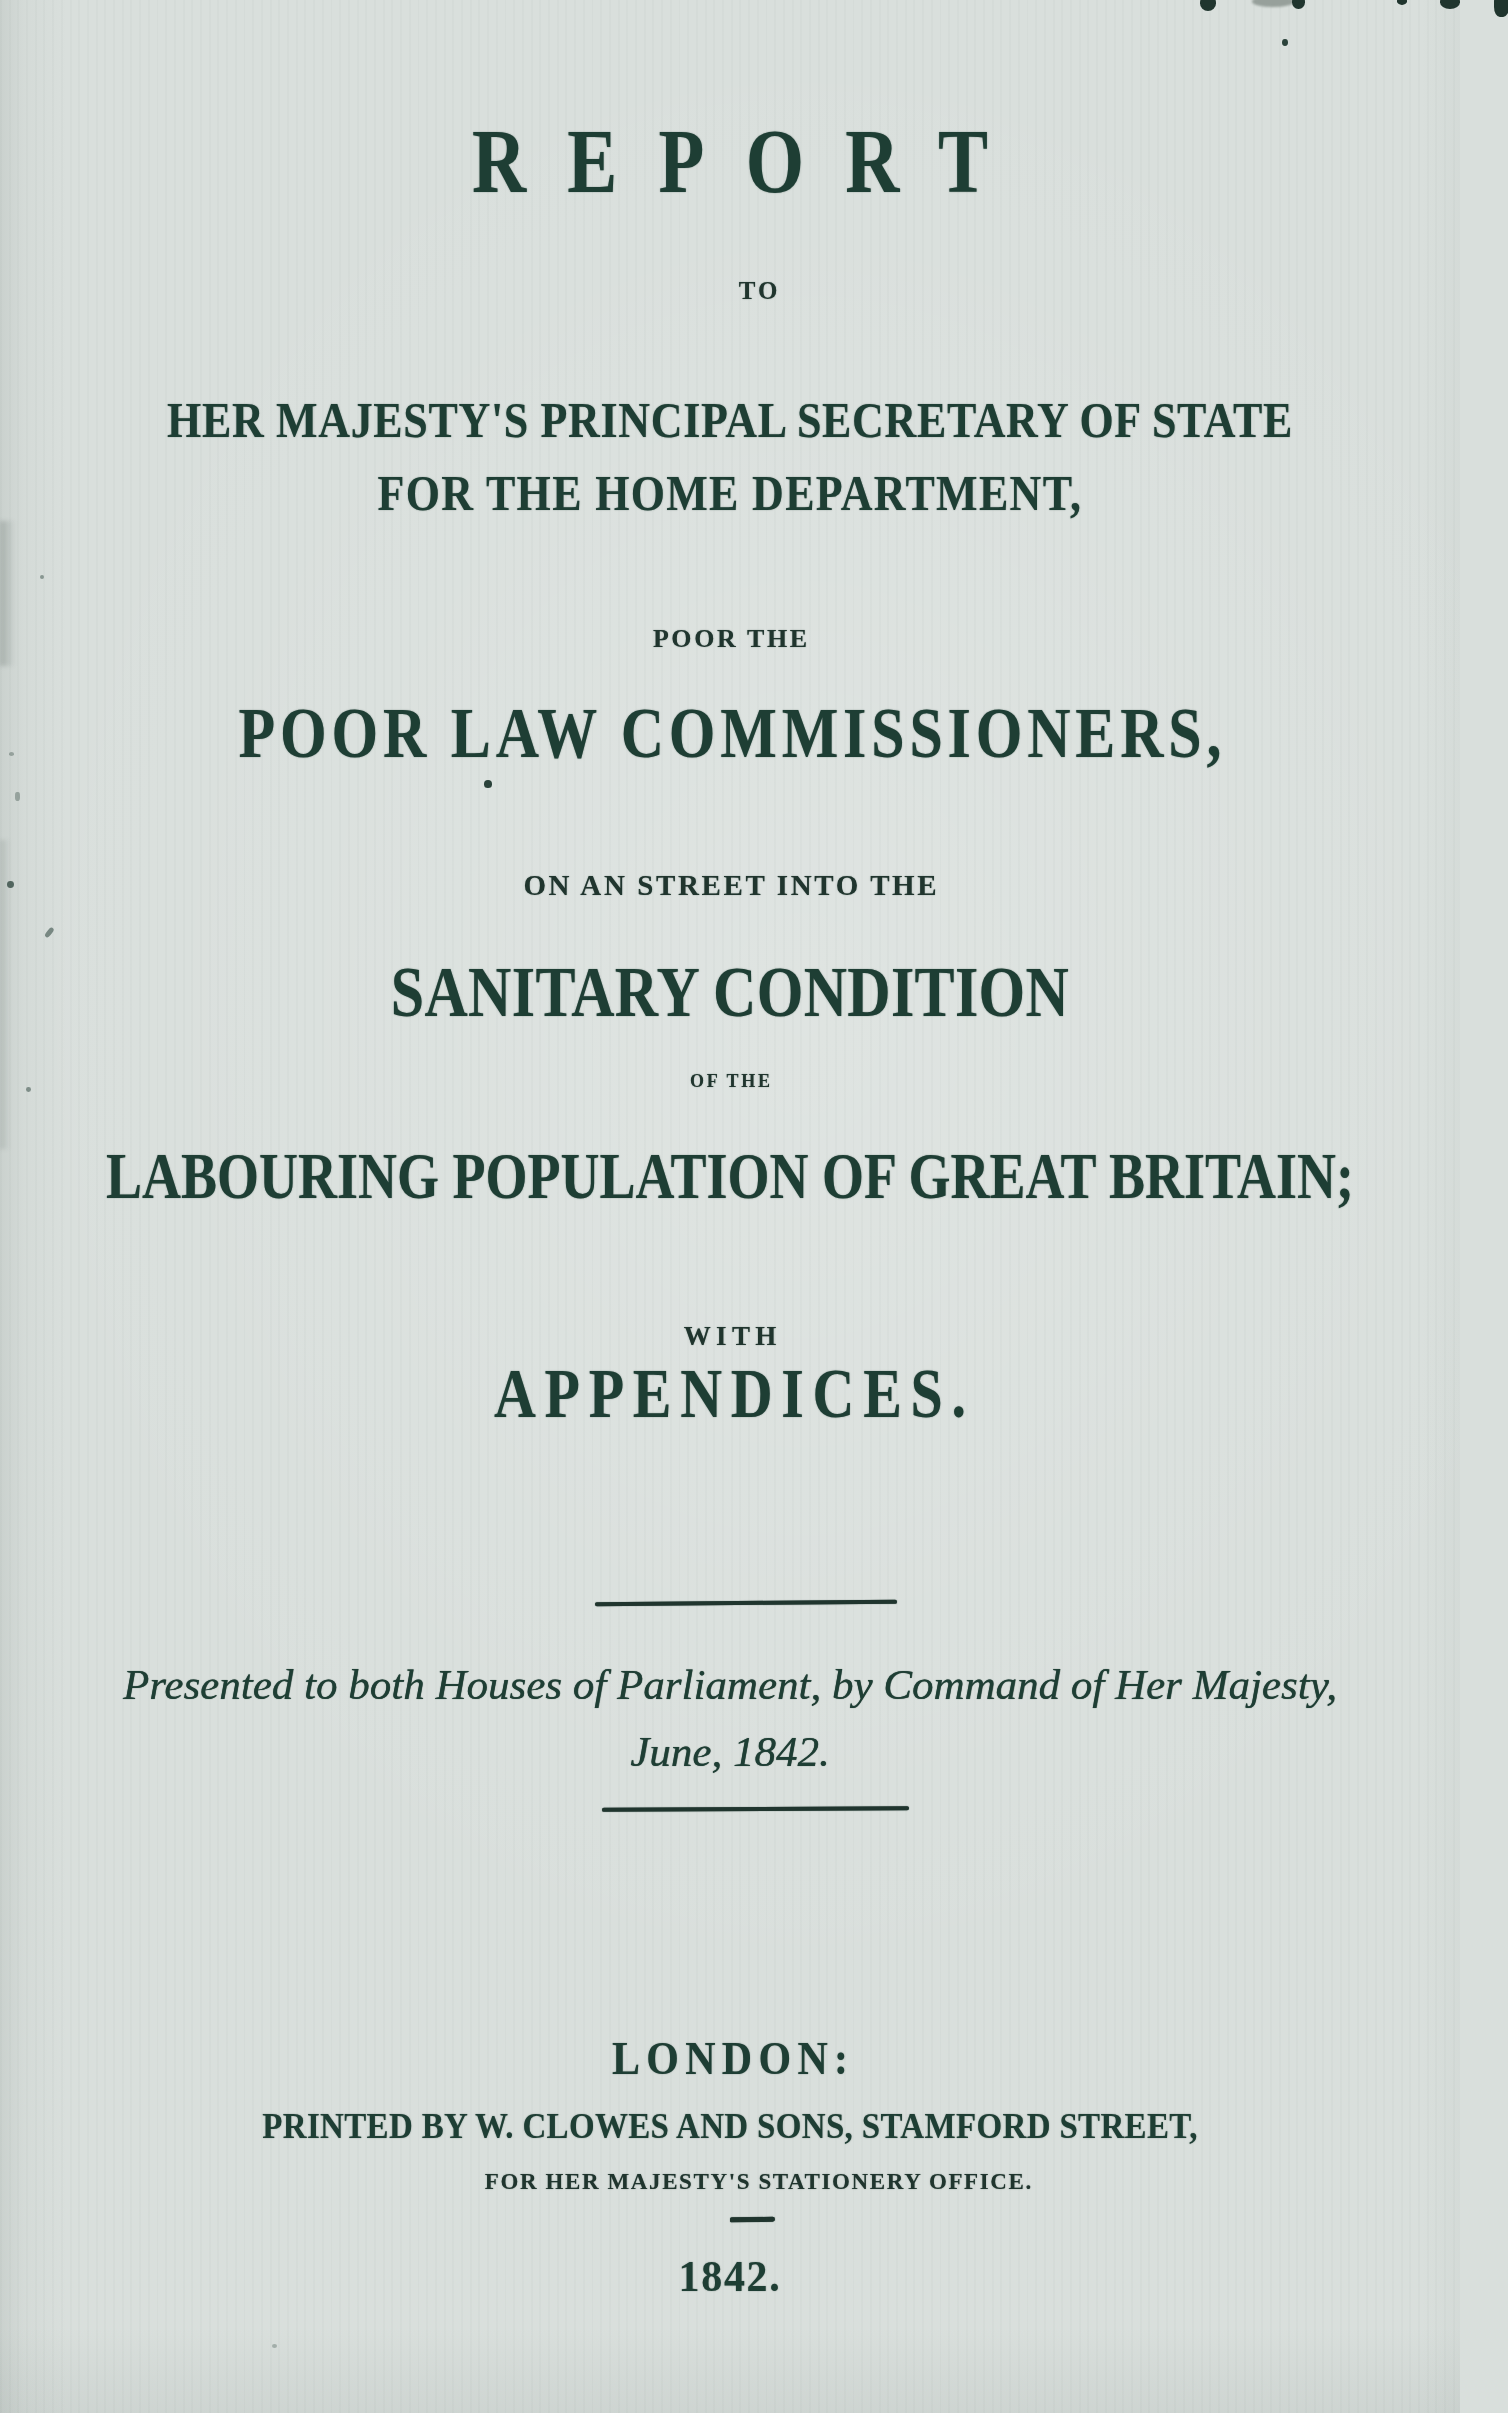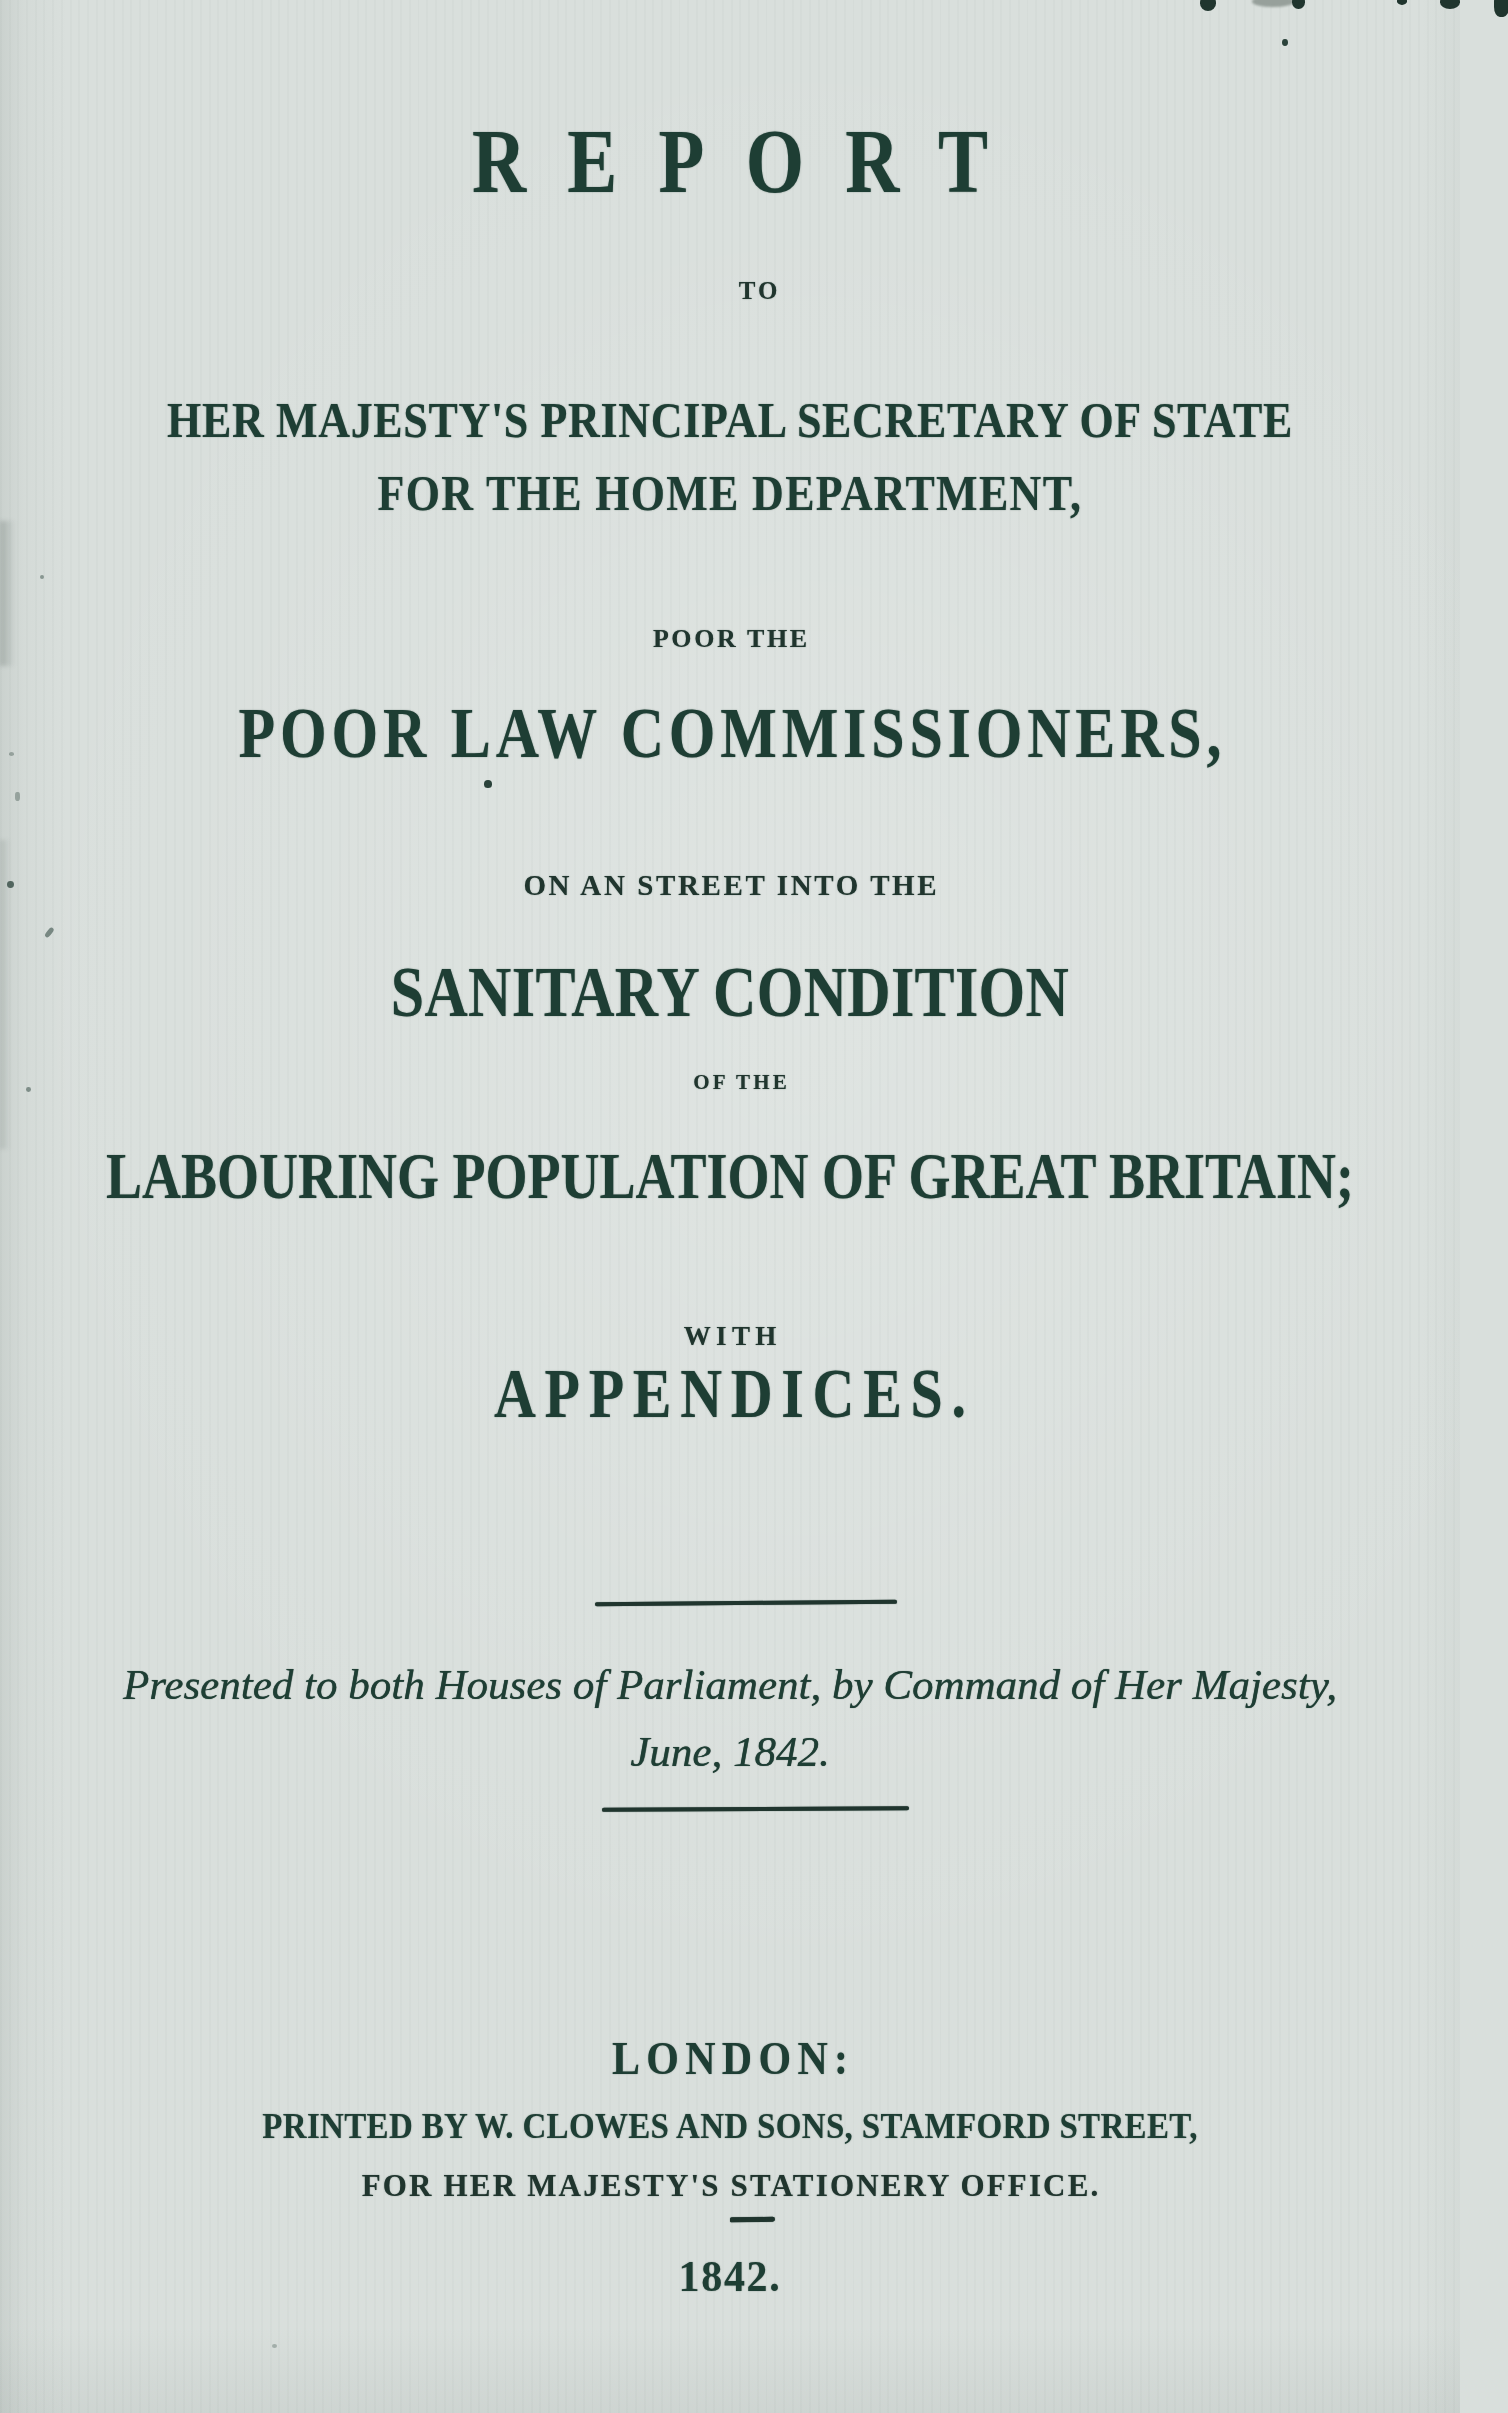--- a/index.html
+++ b/index.html
@@ -40,29 +40,29 @@
       text-shadow:0 0 1px rgba(22,48,40,.7), 0.4px 0.3px 0 rgba(22,48,40,.5);}
 
   .ln-report     {top:116px;font-size:75px;letter-spacing:.55em;text-indent:.55em;transform:scaleY(1.2);}
   .ln-to         {top:278px;font-size:25px;letter-spacing:.12em;text-indent:.12em;padding-left:28px;}
   .ln-addr1      {top:396px;font-size:44px;letter-spacing:.015em;transform:scaleY(1.15);}
   .ln-addr2      {top:469px;font-size:44px;letter-spacing:.03em;transform:scaleY(1.15);}
   .ln-fromthe    {top:626px;font-size:26px;letter-spacing:.1em;text-indent:.1em;}
   .ln-issuer     {top:697px;font-size:60px;letter-spacing:.08em;text-indent:.08em;transform:scaleY(1.2);}
   .ln-inquiry    {top:871px;font-size:29px;letter-spacing:.09em;text-indent:.09em;}
   .ln-subject1   {top:956px;font-size:60px;letter-spacing:.005em;transform:scaleY(1.2);}
-  .ln-ofthe      {top:1072px;font-size:21px;letter-spacing:.15em;text-indent:.15em;padding-left:10px;}
+  .ln-ofthe      {top:1072px;font-size:18px;letter-spacing:.15em;text-indent:.15em;}
   .ln-subject2   {top:1144px;font-size:54px;letter-spacing:0;transform:scaleY(1.2);}
   .ln-with       {top:1303px;font-size:27px;letter-spacing:.2em;text-indent:.2em;margin-top:20px;}
   .ln-appendices {top:1359px;font-size:58px;letter-spacing:.15em;text-indent:.15em;transform:scaleY(1.2);}
   .ln-presented1 {top:1663px;font-size:43px;}
   .ln-presented2 {top:1730px;font-size:43px;}
   .ln-city       {top:2035px;font-size:42px;letter-spacing:.15em;text-indent:.15em;transform:scaleY(1.1);}
   .ln-printer    {top:2108px;font-size:33px;letter-spacing:.01em;transform:scaleY(1.1);}
-  .ln-office     {top:2170px;font-size:31px;letter-spacing:.07em;text-indent:.07em;}
+  .ln-office     {top:2170px;font-size:23px;letter-spacing:.07em;text-indent:.07em;margin-left:28px;}
   .ln-year       {top:2254px;font-size:42px;letter-spacing:.04em;transform:scaleY(1.05);}
 
   .rule{
     position:absolute;height:3.9px;background:var(--ink-dark);
     border-radius:1.9px;box-shadow:0 0 1px rgba(22,48,40,.8);
   }
   .rule-top{left:595px;top:1601px;width:302px;transform:rotate(-.45deg);}
   .rule-bottom{left:602px;top:1807px;width:307px;transform:rotate(-.3deg);}
   .dash{
     position:absolute;left:730px;top:2217px;width:45px;height:4.8px;

